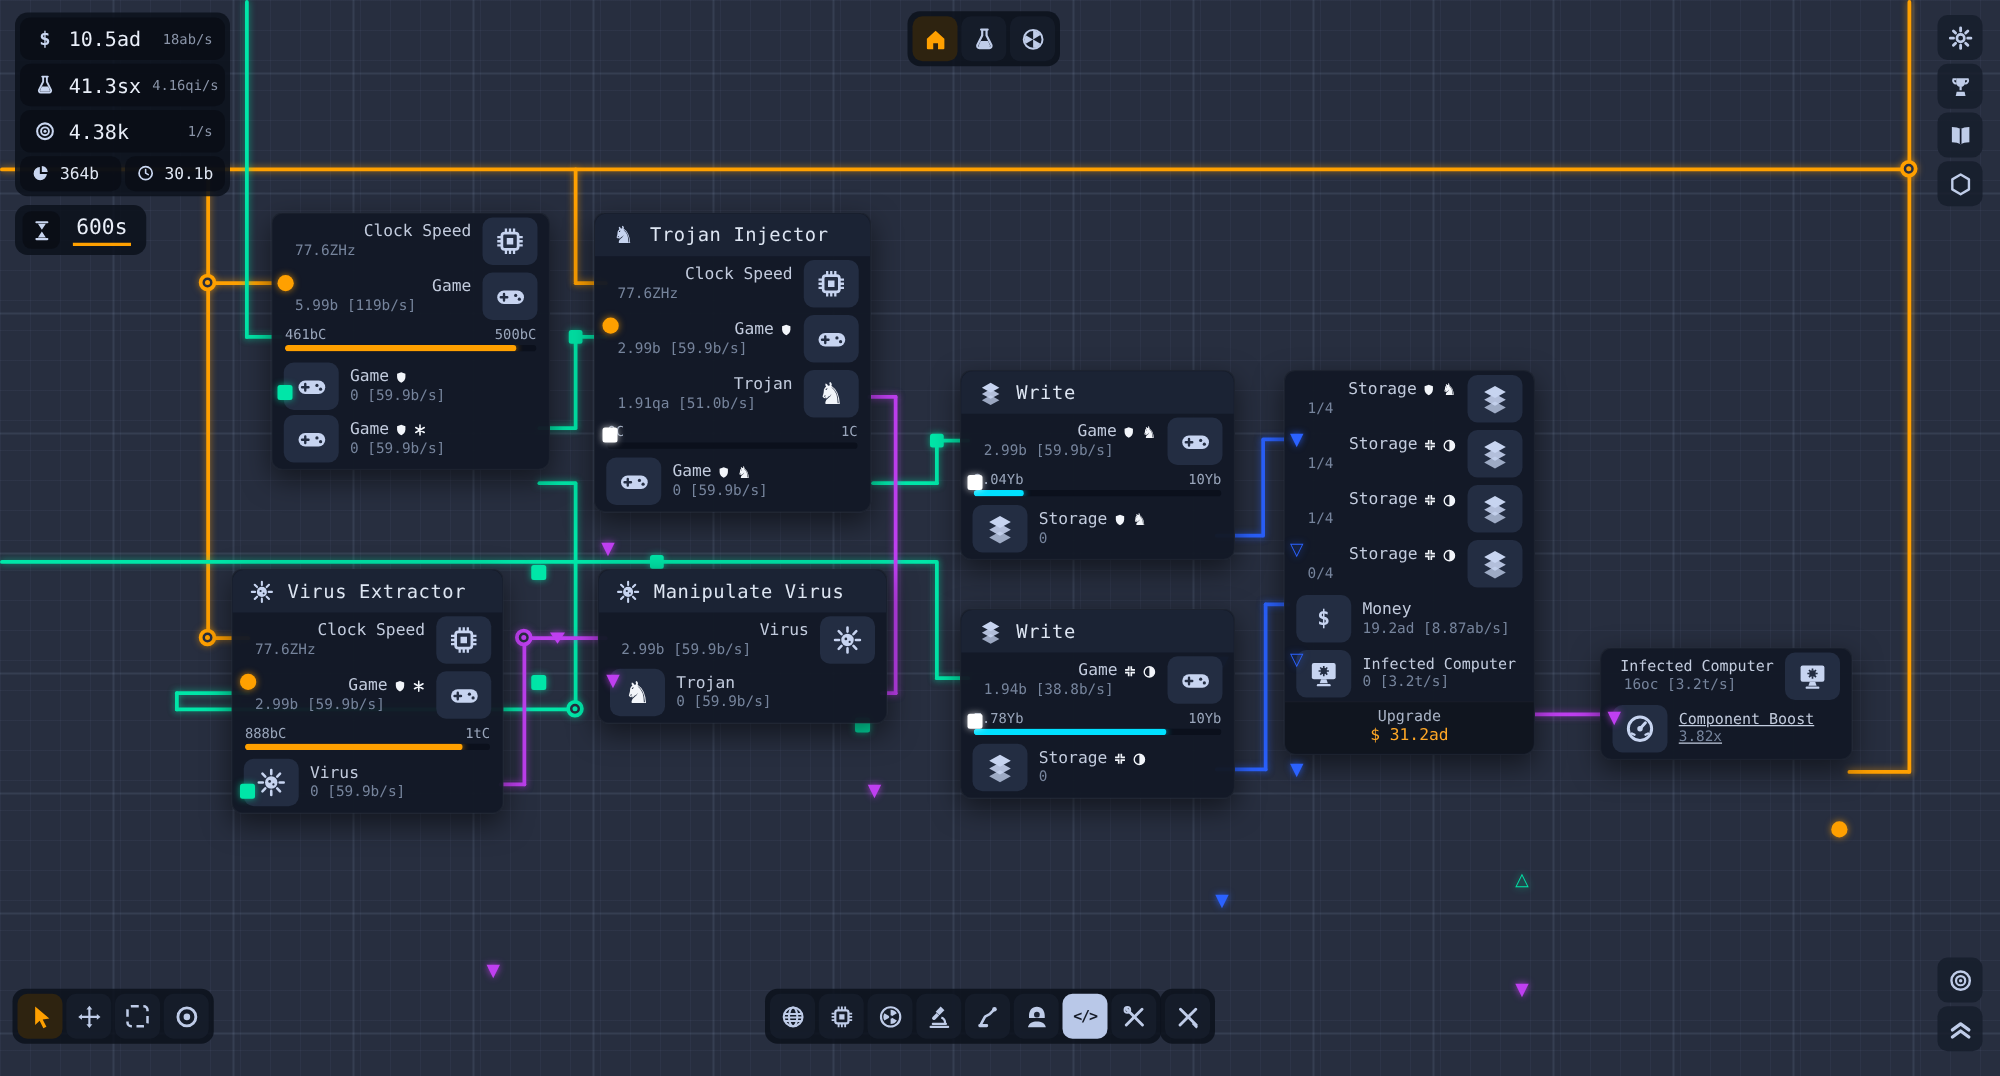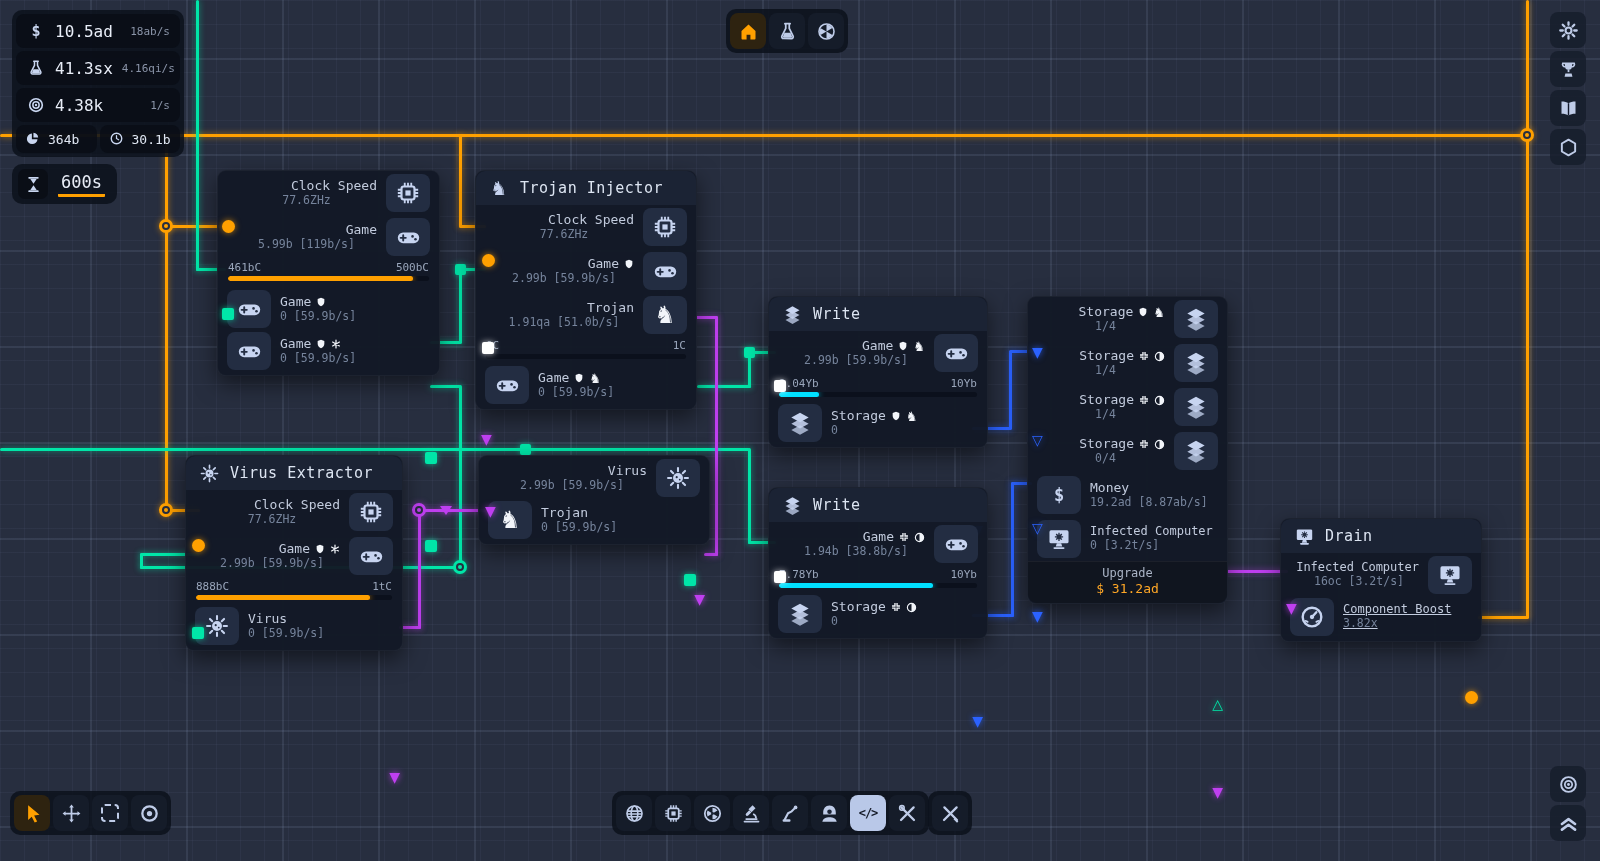--- a/index.html
+++ b/index.html
@@ -30,21 +30,21 @@
   .jtri{position:absolute;z-index:2;width:0;height:0;border-left:6px solid transparent;border-right:6px solid transparent;border-top:9px solid #bf3ff0;filter:drop-shadow(0 0 3px rgba(191,63,240,.7));}
   
   .node{position:absolute;background:rgba(19,25,38,.97);border:1px solid rgba(255,255,255,.04);
     border-radius:9px;box-shadow:0 8px 22px rgba(0,0,0,.5);z-index:5;color:#c3cde0;}
   .nhead{display:flex;align-items:center;gap:10px;height:34px;padding:0 12px;background:#1b2334;
     border-radius:9px 9px 0 0;font-size:15px;letter-spacing:.5px;color:#dde5f2;}
   .nhead .hic{width:22px;height:22px;color:#c7d4f0;display:flex;align-items:center;justify-content:center;}
   .nrow{position:relative;display:flex;align-items:center;height:44px;padding:0 9px;}
   .chip{width:44px;height:38px;background:#232d42;border-radius:8px;flex:none;display:flex;align-items:center;justify-content:center;color:#c7d4f0;}
   .tcol{flex:1;min-width:0;padding:0 9px;}
-  .in .tcol{text-align:center;}
+  .in .tcol{text-align:left;}
   .lbl{font-size:13px;color:#c2cbdd;line-height:1.15;display:flex;align-items:center;gap:5px;white-space:nowrap;}
   .in .lbl{justify-content:flex-end;}
   .val{font-size:11.5px;color:#76849c;line-height:1.2;white-space:nowrap;}
   .badge{display:inline-flex;color:#f2f5fa;}
   .badge svg{display:block;}
   .kn{font-family:"DejaVu Sans",sans-serif;font-size:13px;color:#f2f5fa;line-height:1;}
   .plabels{display:flex;justify-content:space-between;height:16px;padding:0 10px;font-size:11px;color:#9aa6bb;align-items:center;}
   .bar{height:5px;margin:1px 10px 6px;background:#0b101c;border-radius:3px;overflow:hidden;}
   .bar i{display:block;height:100%;border-radius:3px;}
   .fill-o{background:#ffa000;box-shadow:0 0 6px rgba(255,160,0,.8);}
@@ -536,20 +536,28 @@
         </span>
       <div class="tcol">
           <div class="lbl">Virus</div>
           <div class="val">0 [59.9b/s]</div>
         </div>
       <span class="port pt t-p" style="right:2px;top:164px;">▼</span>
     </div>
   </div>
 
   <div class="node" style="left:478px;top:455px;width:232px;">
+    <div class="nhead">
+      <span class="hic">
+          <svg width="21" height="21" viewBox="0 0 24 24">
+            <use href="#i-virus"></use>
+          </svg>
+        </span>
+      <span>Manipulate Virus</span>
+    </div>
     <div class="nrow in">
       <span class="port pt t-p" style="left:6px;top:48px;">▼</span>
       <div class="tcol">
           <div class="lbl">Virus</div>
           <div class="val">2.99b [59.9b/s]</div>
         </div>
       <span class="chip">
           <svg width="26" height="26" viewBox="0 0 24 24">
             <use href="#i-virus"></use>
           </svg>
@@ -802,28 +810,20 @@
         </div>
       <span class="port pt t-p" style="right:4px;top:268px;">▼</span>
     </div>
     <div class="nfoot">
       <div class="f1">Upgrade</div>
       <div class="f2">$ 31.2ad</div>
     </div>
   </div>
 
   <div class="node" style="left:1280px;top:518px;width:202px;">
-    <div class="nhead">
-      <span class="hic">
-          <svg width="21" height="21" viewBox="0 0 24 24">
-            <use href="#i-monitor-virus"></use>
-          </svg>
-        </span>
-      <span>Drain</span>
-    </div>
     <div class="nrow in">
       <span class="port pt t-p" style="left:5px;top:48px;">▼</span>
       <div class="tcol">
           <div class="lbl" style="font-size:12px;">Infected Computer</div>
           <div class="val">16oc [3.2t/s]</div>
         </div>
       <span class="chip">
           <svg width="26" height="26" viewBox="0 0 24 24">
             <use href="#i-monitor-virus"></use>
           </svg>

